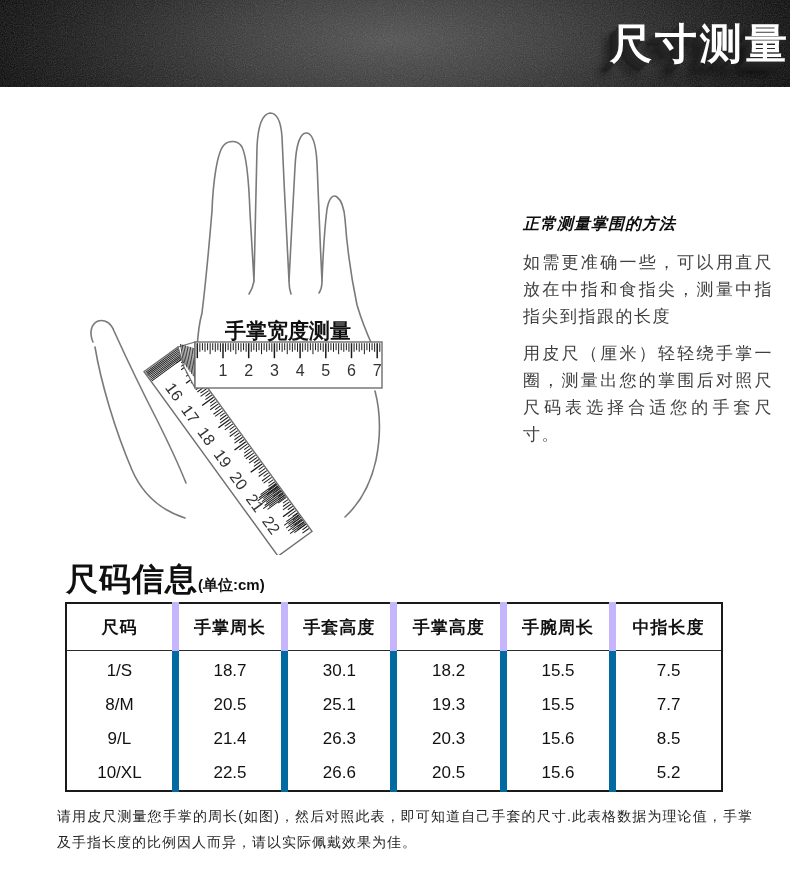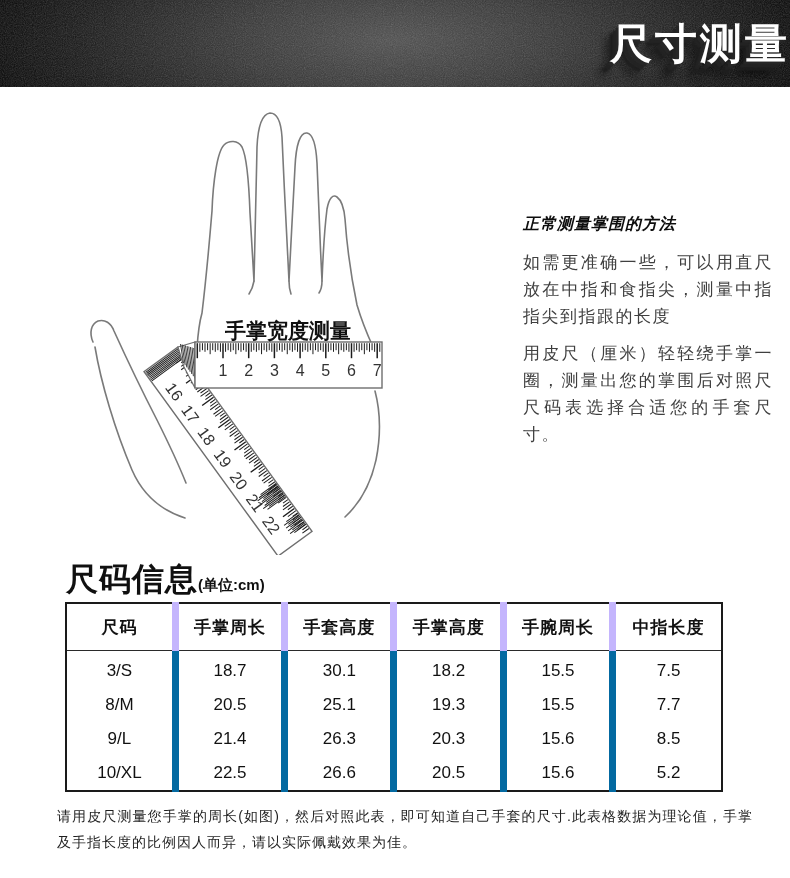--- a/index.html
+++ b/index.html
@@ -324,21 +324,21 @@
           <th>尺码</th>
           <th>手掌周长</th>
           <th>手套高度</th>
           <th>手掌高度</th>
           <th>手腕周长</th>
           <th>中指长度</th>
         </tr>
     </thead>
     <tbody id="size-table-body">
         <tr>
-          <td>3/S</td>
+          <td>1/S</td>
           <td>18.7</td>
           <td>30.1</td>
           <td>18.2</td>
           <td>15.5</td>
           <td>7.5</td>
         </tr>
         <tr>
           <td>8/M</td>
           <td>20.5</td>
           <td>25.1</td>

